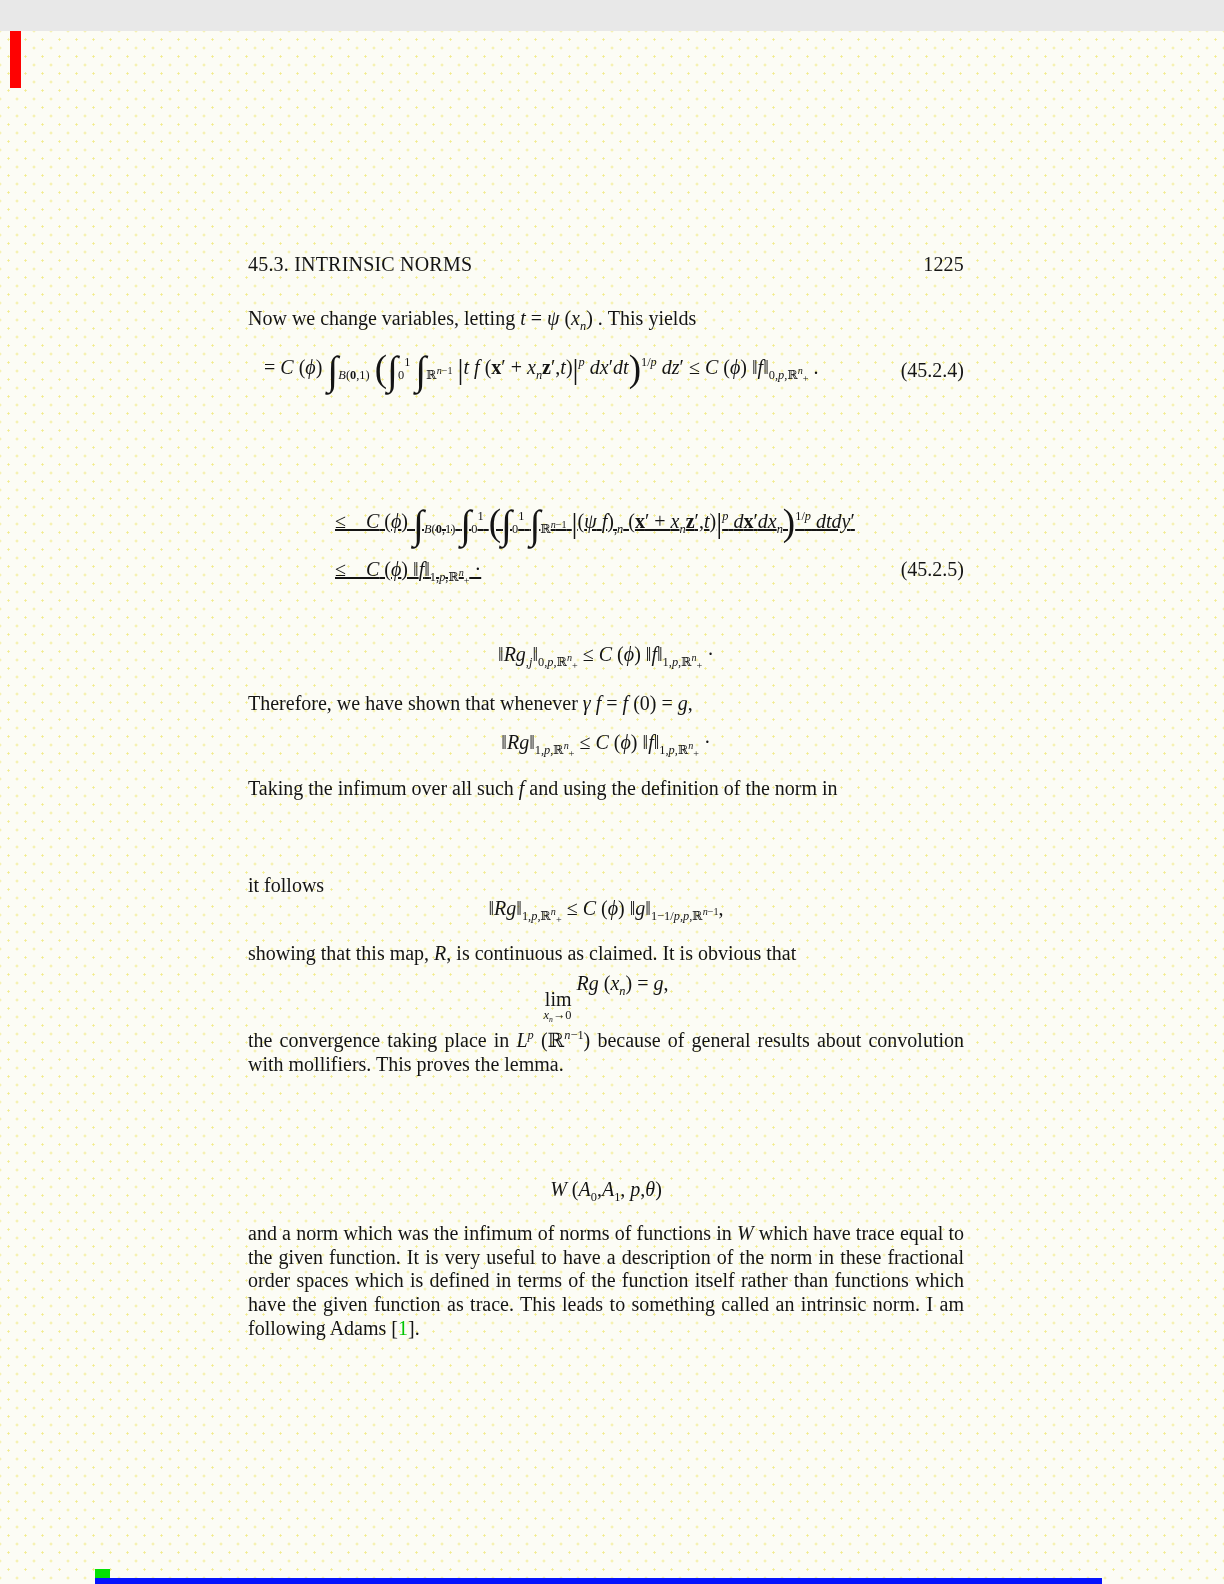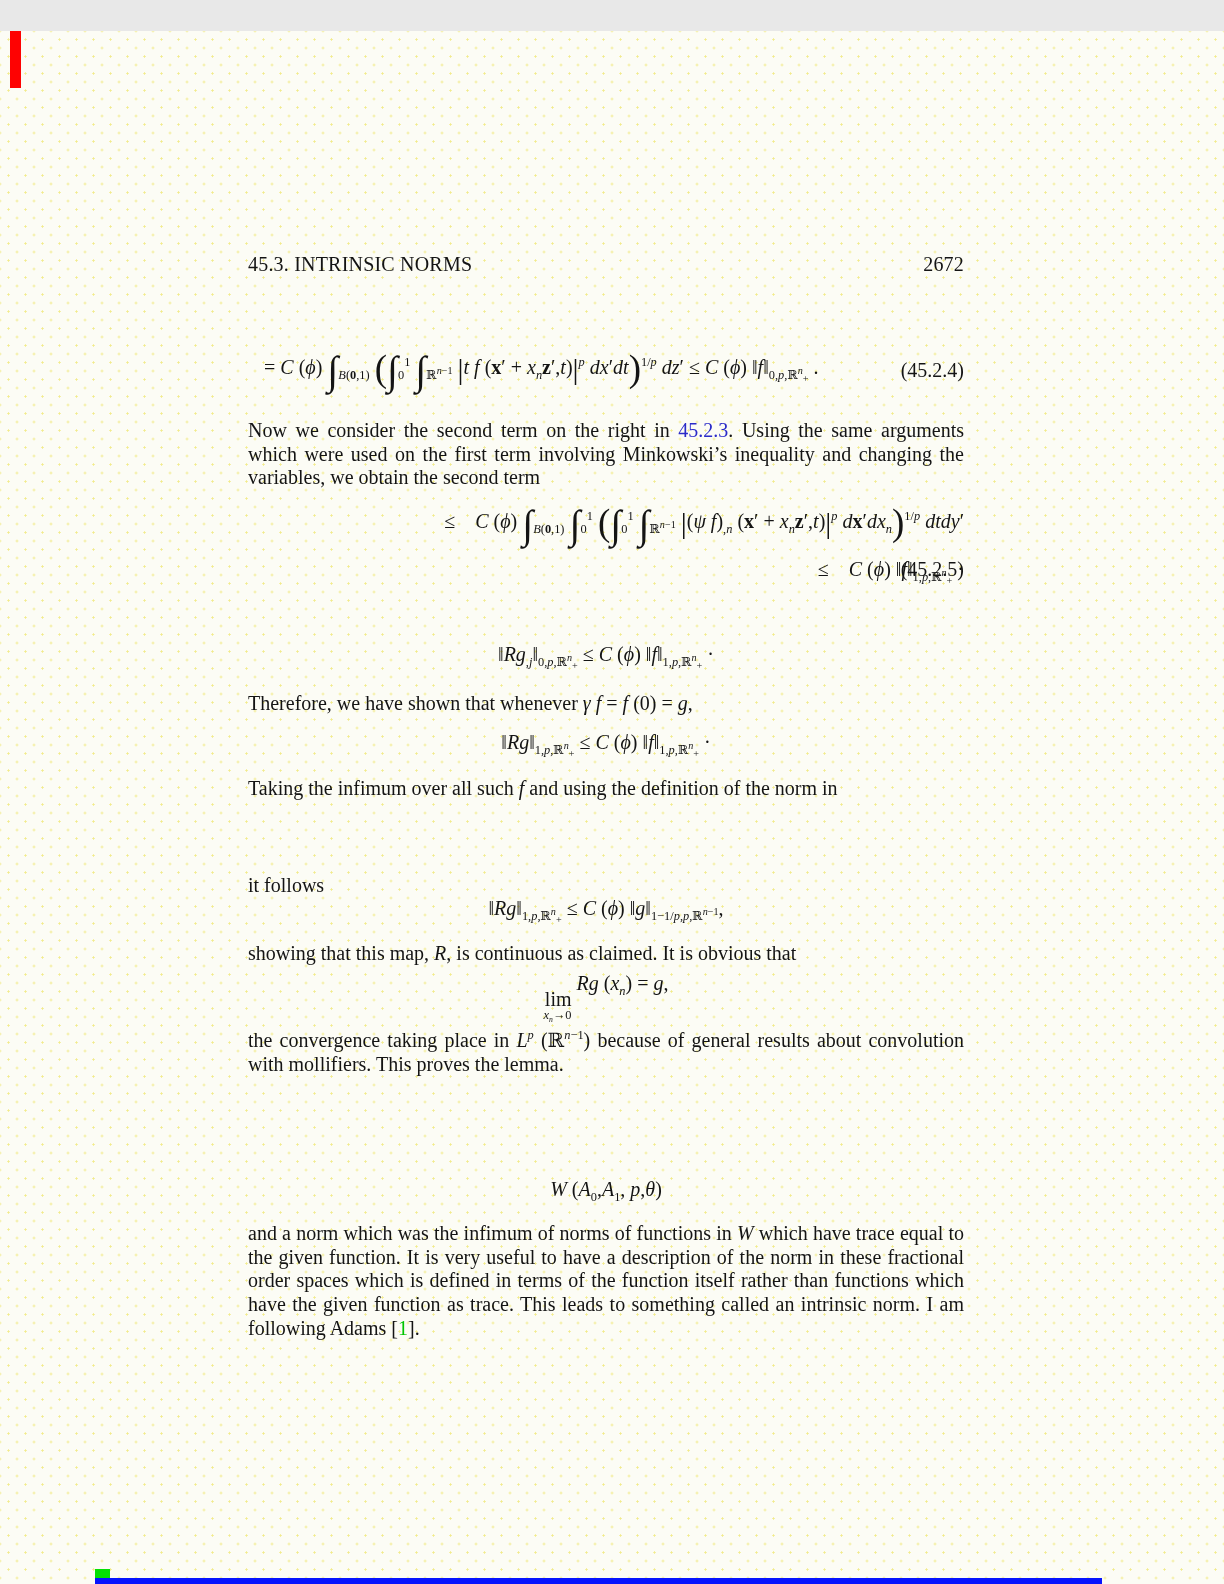--- a/index.html
+++ b/index.html
@@ -18,21 +18,21 @@
   }
   .content { position:absolute; left:248px; top:0; width:716px; height:100%; font-size:20px; line-height:1.185; }
   .abs { position:absolute; left:0; width:100%; margin:0; }
   .header { display:flex; justify-content:space-between; letter-spacing:0.2px; }
   p.body { text-align:justify; }
   p.indent { text-indent:34px; }
   .eq { text-align:center; }
   .eq-left { text-align:left; padding-left:16px; box-sizing:border-box; }
   .eq-num { position:absolute; right:0; top:50%; transform:translateY(-50%); font-style:normal; }
   .eq-row { margin:0 0 10px 0; position:relative; }
-  .eq2 { text-align:right; padding-left:87px; box-sizing:border-box; }
+  .eq2 { text-align:left; padding-left:87px; box-sizing:border-box;text-decoration:underline; }
   sup, sub { font-size:0.62em; line-height:0; }
   sub sup, sub sub, sup sup, sup sub { font-size:0.82em; }
   .int { font-size:2em; font-style:normal; vertical-align:-0.25em; }
   .bp  { font-size:1.85em; font-style:normal; vertical-align:-0.2em; }
   .bb  { font-size:1.5em;  font-style:normal; vertical-align:-0.15em; }
   .stk { display:inline-flex; flex-direction:column; align-items:flex-end; line-height:1; vertical-align:-0.8em; text-align:center; }
   .stk-b { font-size:0.62em; }
   .ref-blue  { color:var(--link-blue,#2b2bc8); }
   .ref-green { color:var(--link-green,#00c400); }
   h2.sechead { font-size:31px; font-weight:bold; padding-left:25px; letter-spacing:0.2px; }
@@ -48,30 +48,30 @@
 <div class="page">
 
   <div class="mark mark-red"></div>
   <div class="mark mark-green"></div>
   <div class="mark mark-blue"></div>
 
   <div class="content">
 
     <div class="header abs" style="top:222px">
       <span>45.3.  INTRINSIC NORMS</span>
-      <span>2672</span>
+      <span>1225</span>
     </div>
 
+    <p class="body abs" style="top:276px">Now we change variables, letting <i>t</i> = <i>ψ</i> (<i>x</i><sub><i>n</i></sub>) . This yields</p>
 
     <div class="eq eq-left abs" style="top:316px">
       <span>= <i>C</i> (<i>ϕ</i>) <span class="int">∫</span><sub><i>B</i>(<b>0</b>,1)</sub> <span class="bp">(</span><span class="int">∫</span><sub>0</sub><sup>1</sup> <span class="int">∫</span><sub>ℝ<sup><i>n</i>−1</sup></sub> <span class="bb">|</span><i>t</i> <i>f</i> (<b>x</b>′ + <i>x</i><sub><i>n</i></sub><b>z</b>′,<i>t</i>)<span class="bb">|</span><sup><i>p</i></sup> <i>dx</i>′<i>dt</i><span class="bp">)</span><sup>1/<i>p</i></sup> <i>dz</i>′ ≤ <i>C</i> (<i>ϕ</i>) ‖<i>f</i>‖<sub>0,<i>p</i>,ℝ<sup><i>n</i></sup><sub>+</sub></sub> .</span>
       <span class="eq-num">(45.2.4)</span>
     </div>
 
-    <p class="body abs" style="top:388px">Now we consider the second term on the right in <span class="ref-blue">45.2.3</span>. Using the same arguments which were used on the first term involving Minkowski’s inequality and changing the variables, we obtain the second term</p>
 
     <div class="eq2 abs" style="top:470px">
       <div class="eq-row">≤ <i>C</i> (<i>ϕ</i>) <span class="int">∫</span><sub><i>B</i>(<b>0</b>,1)</sub> <span class="int">∫</span><sub>0</sub><sup>1</sup> <span class="bp">(</span><span class="int">∫</span><sub>0</sub><sup>1</sup> <span class="int">∫</span><sub>ℝ<sup><i>n</i>−1</sup></sub> <span class="bb">|</span>(<i>ψ</i> <i>f</i>)<sub>,<i>n</i></sub> (<b>x</b>′ + <i>x</i><sub><i>n</i></sub><b>z</b>′,<i>t</i>)<span class="bb">|</span><sup><i>p</i></sup> <i>d</i><b>x</b>′<i>dx</i><sub><i>n</i></sub><span class="bp">)</span><sup>1/<i>p</i></sup> <i>dtdy</i>′</div>
       <div class="eq-row" style="position:relative">
         <span>≤ <i>C</i> (<i>ϕ</i>) ‖<i>f</i>‖<sub>1,<i>p</i>,ℝ<sup><i>n</i></sup><sub>+</sub></sub> ·</span>
         <span class="eq-num">(45.2.5)</span>
       </div>
     </div>
 
 

